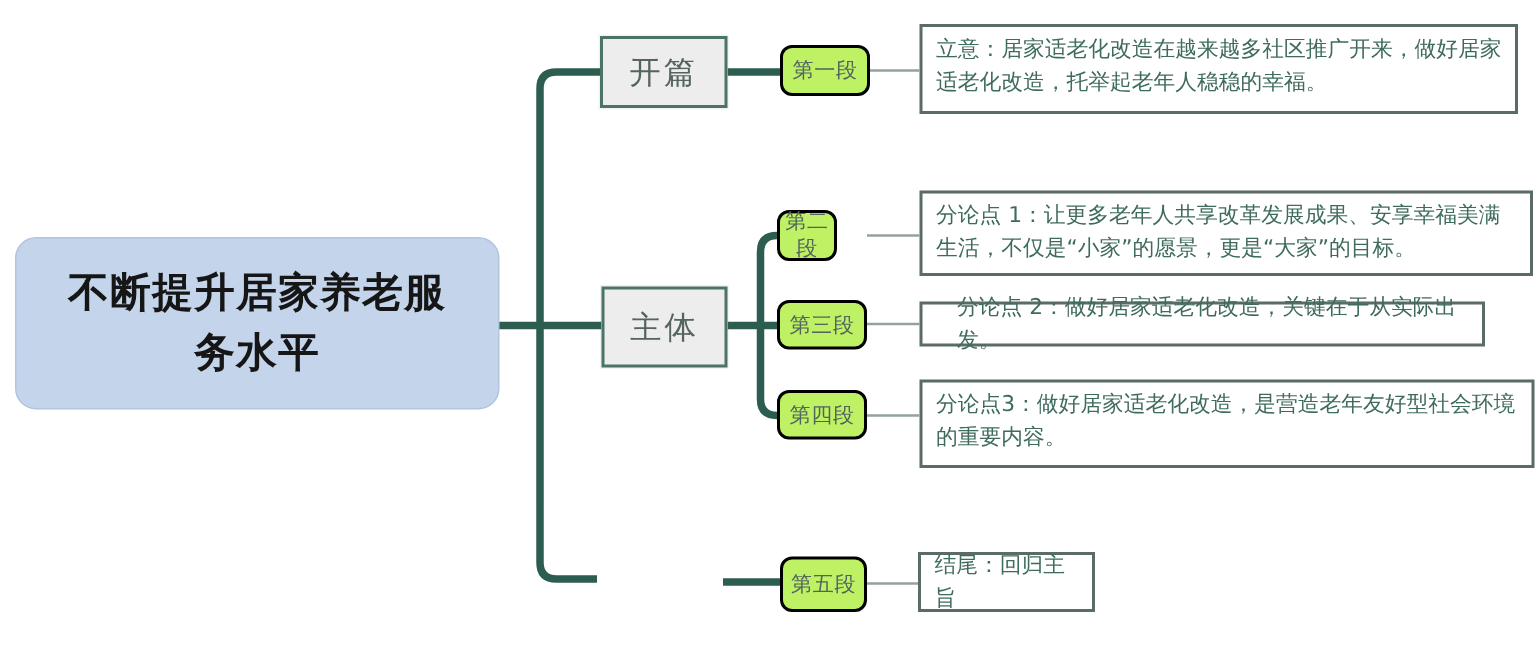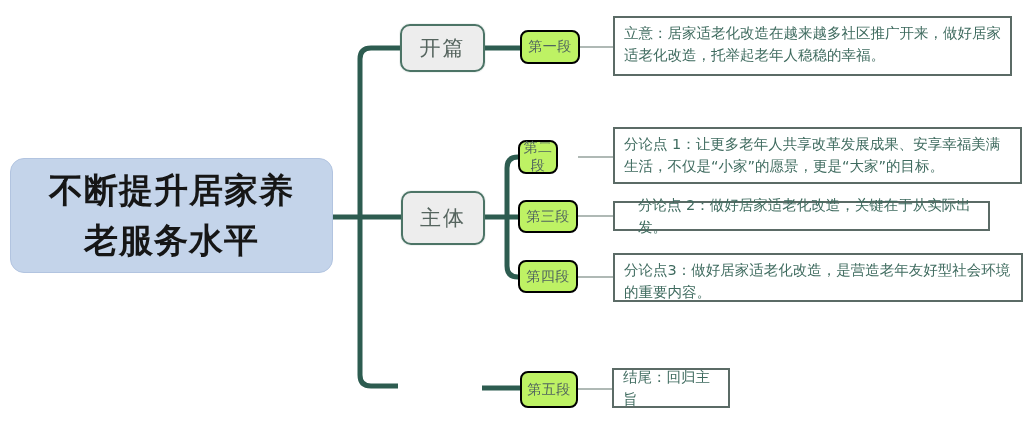--- a/index.html
+++ b/index.html
@@ -4,25 +4,25 @@
 <style>
   html,body{margin:0;padding:0;background:#ffffff;}
   .canvas{
     position:relative;width:1024px;height:433px;background:#ffffff;overflow:hidden;
     font-family:"DejaVu Sans","Liberation Sans",sans-serif;
   }
   .connectors{position:absolute;left:0;top:0;width:1024px;height:433px;pointer-events:none;}
   .node{position:absolute;display:flex;align-items:center;justify-content:center;box-sizing:border-box;text-align:center;}
   .root-node{
     background:#c4d4ea;border:1px solid #b2c4e0;border-radius:14px;
-    color:#161616;font-weight:bold;font-size:34px;line-height:1.45;letter-spacing:1px;
+    color:#161616;font-weight:bold;font-size:27px;line-height:1.45;letter-spacing:1px;
     padding:0 34px;
   }
   .l1-node{
-    background:#ededed;border:2px solid #4c7466;border-radius:10px;
+    background:#ededed;border:2px solid #4c7466;border-radius:0;
     color:#55645e;font-size:21px;letter-spacing:2px;
     box-shadow:0 0 0 1px rgba(76,116,102,0.08);
   }
   .para-node{
     background:#bef264;border:2px solid #000000;border-radius:8px;
     color:#51655e;font-size:14px;letter-spacing:0.5px;
   }
   .textbox{
     position:absolute;box-sizing:border-box;background:#ffffff;border:2px solid #5b6b66;
     color:#3f6b5f;font-size:14.5px;line-height:1.55;padding:4px 9px;text-align:left;
@@ -61,16 +61,16 @@
 
   <div class="node para-node" style="left:520px;top:30px;width:60px;height:34px;">第一段</div>
   <div class="node para-node" style="left:518px;top:140px;width:40px;height:34px;">第二段</div>
   <div class="node para-node" style="left:518px;top:200px;width:60px;height:33px;">第三段</div>
   <div class="node para-node" style="left:520px;top:371px;width:58px;height:37px;">第五段</div>
   <div class="node para-node" style="left:518px;top:260px;width:60px;height:33px;">第四段</div>
 
   <div class="textbox" style="left:613px;top:16px;width:399px;height:60px;">立意：居家适老化改造在越来越多社区推广开来，做好居家适老化改造，托举起老年人稳稳的幸福。</div>
   <div class="textbox" style="left:613px;top:127px;width:409px;height:57px;">分论点 1：让更多老年人共享改革发展成果、安享幸福美满生活，不仅是“小家”的愿景，更是“大家”的目标。</div>
   <div class="textbox small" style="left:613px;top:201px;width:377px;height:30px;padding-left:23px;">分论点 2：做好居家适老化改造，关键在于从实际出发。</div>
-  <div class="textbox" style="left:613px;top:253px;width:410px;height:49px;">分论点3：做好居家适老化改造，是营造老年友好型社会环境的重要内容。</div>
+  <div class="textbox" style="left:613px;top:253px;width:410px;height:59px;">分论点3：做好居家适老化改造，是营造老年友好型社会环境的重要内容。</div>
   <div class="textbox small" style="left:612px;top:368px;width:118px;height:40px;">结尾：回归主旨</div>
 
 </div>
 
 </body></html>

